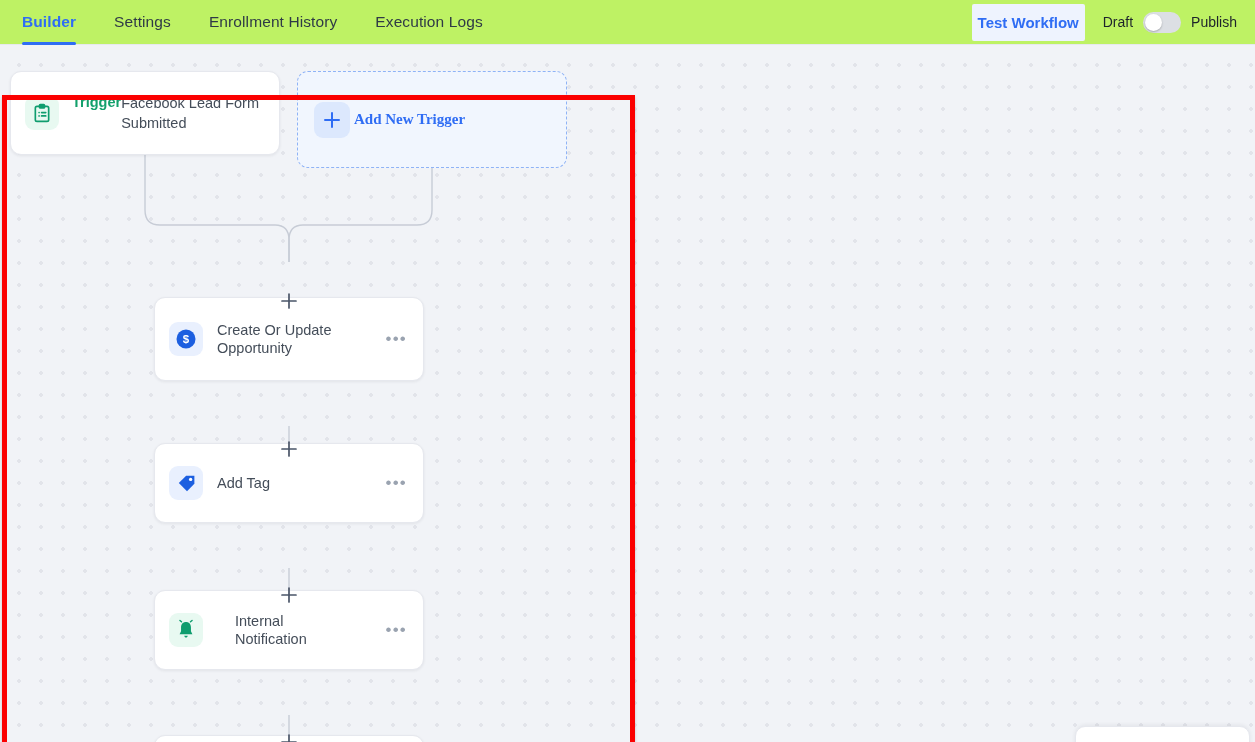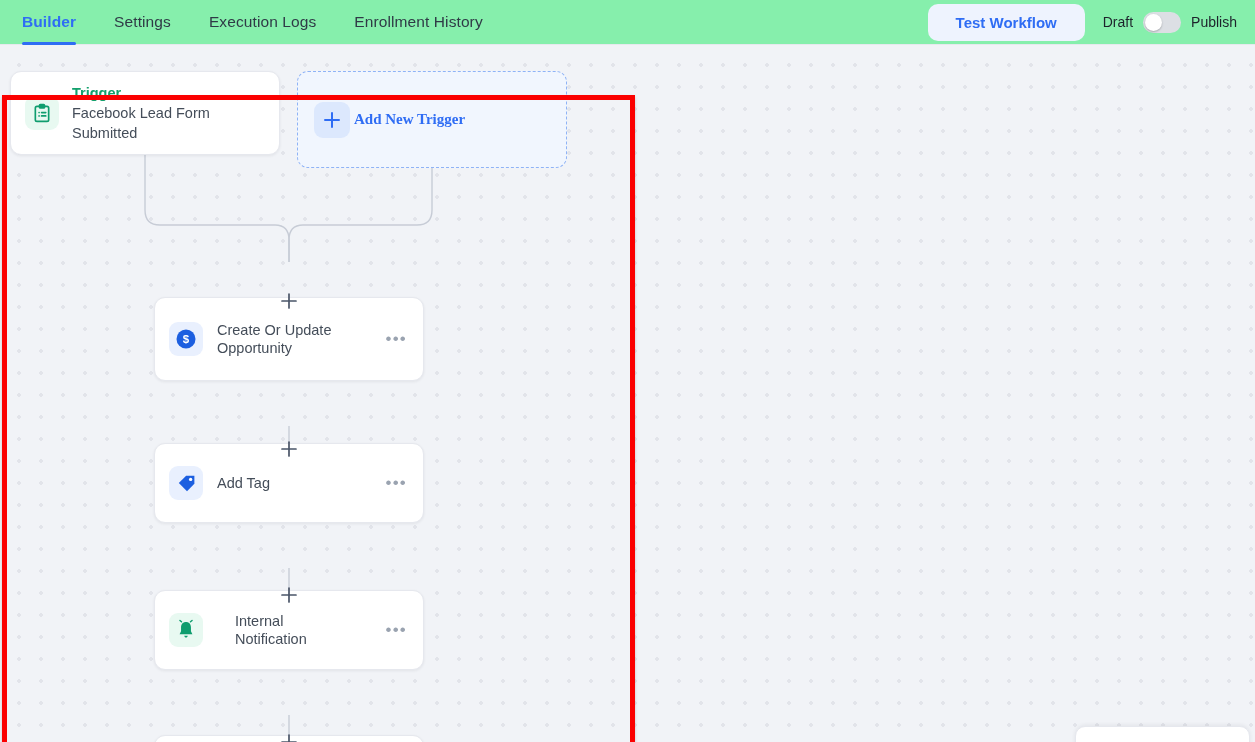--- a/index.html
+++ b/index.html
@@ -7,21 +7,21 @@
     width: 1255px; height: 742px;
     overflow: hidden;
     font-family: "Liberation Sans", sans-serif;
     background: #ffffff;
   }
 
   
   .header {
     position: absolute; left: 0; top: 0;
     width: 1255px; height: 45px;
-    background: #86efac;
+    background: #bef264;
     border-bottom: 1px solid #e7e9ee;
     display: flex; align-items: center;
     z-index: 40;
   }
   .tabs { display: flex; align-items: center; height: 45px; }
   .tab {
     position: relative;
     height: 45px;
     display: flex; align-items: center;
     padding: 0 0 0 0;
@@ -45,22 +45,22 @@
     display: flex; align-items: center;
     padding-right: 18px;
     gap: 18px;
   }
   .test-workflow-btn {
     background: #eef3fe;
     color: #2f6df4;
     font-size: 15px;
     font-weight: 600;
     border: none;
-    border-radius: 10px;
-    padding: 10px 28px;
+    border-radius: 2px;
+    padding: 10px 6px;
     cursor: pointer;
     font-family: "Liberation Sans", sans-serif;
   }
   .publish-group { display: flex; align-items: center; gap: 10px; }
   .publish-label { font-size: 14px; color: #1d232b; }
   .toggle {
     width: 38px; height: 21px;
     background: #dcdfe4;
     border-radius: 11px;
     position: relative;
@@ -111,21 +111,21 @@
   }
   .node-icon {
     width: 34px; height: 34px;
     border-radius: 9px;
     display: flex; align-items: center; justify-content: center;
     flex: none;
   }
   .icon-green-bg { background: #e8f9f1; }
   .icon-blue-bg  { background: #e9f0fe; }
 
-  .node-text { display: flex; flex-direction: column; justify-content: center; }
+  .node-text { display: flex; justify-content: center; }
   .node-kicker {
     font-size: 14.5px;
     color: #13a06c;
     font-weight: 600;
     line-height: 19px;
   }
   .node-sub {
     font-size: 14.5px;
     color: #444d59;
     line-height: 20px;
@@ -223,24 +223,24 @@
 <div class="header">
 
   <nav class="tabs">
     <div class="tab active">
       <span>Builder</span>
     </div>
     <div class="tab">
       <span>Settings</span>
     </div>
     <div class="tab">
+      <span>Enrollment History</span>
+    </div>
+    <div class="tab">
       <span>Execution Logs</span>
-    </div>
-    <div class="tab">
-      <span>Enrollment History</span>
     </div>
   </nav>
 
   <div class="header-right">
     <button class="test-workflow-btn">Test Workflow</button>
 
     <div class="publish-group">
       <span class="publish-label">Draft</span>
       <div class="toggle">
         <div class="knob"></div>

